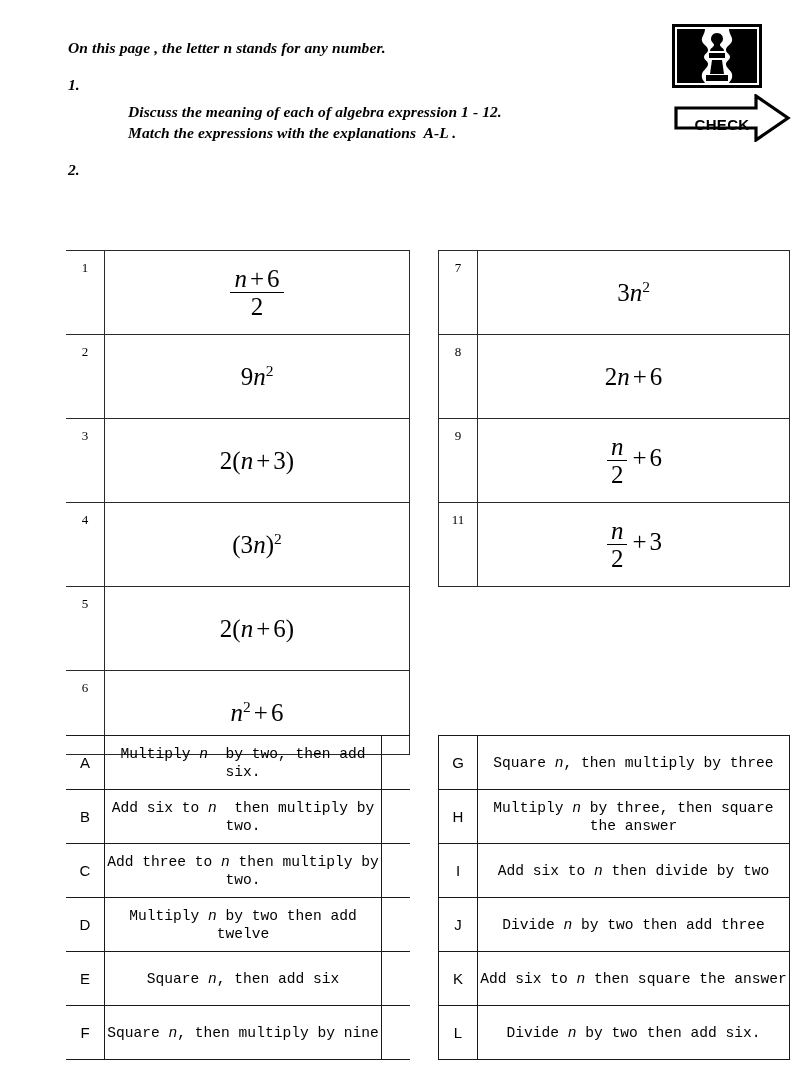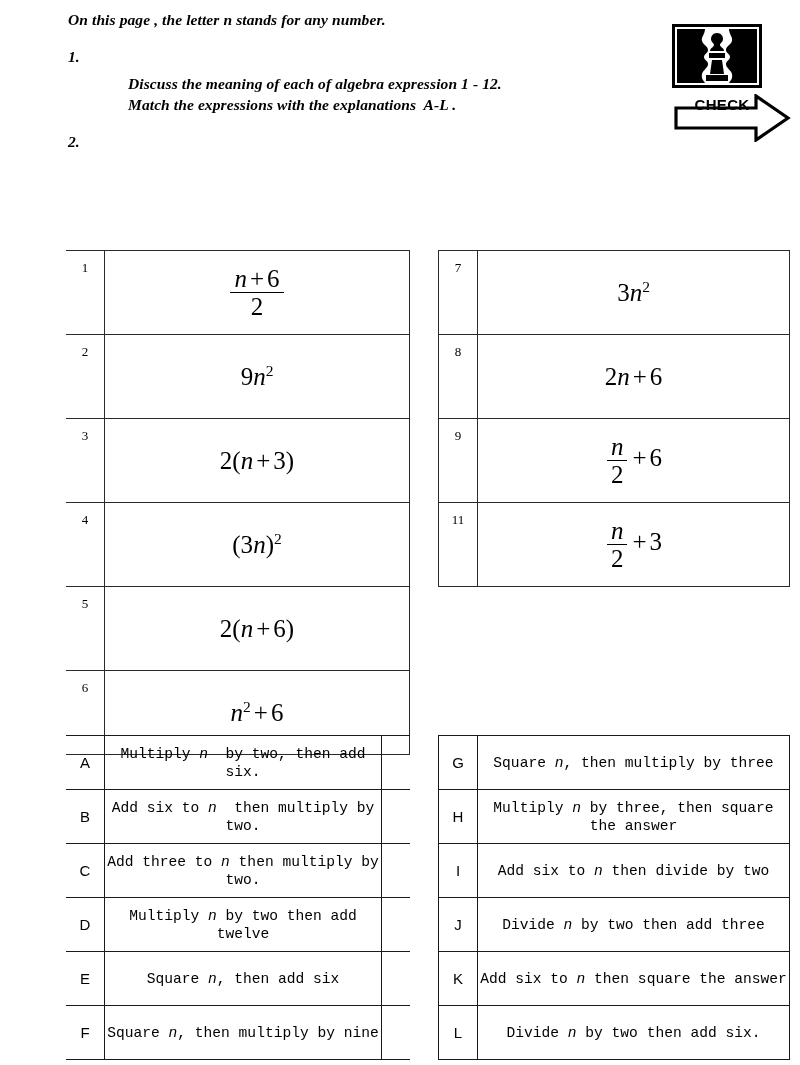--- a/index.html
+++ b/index.html
@@ -24,20 +24,21 @@
     width: 590px;
   }
   .intro-line {
     font-family: "Liberation Serif", serif;
     font-style: italic;
     font-weight: bold;
     font-size: 15.5px;
     line-height: 20px;
     letter-spacing: 0.1px;
     white-space: pre;
+    margin-top: 28px;
   }
   .task-block {
     display: flex;
     align-items: flex-start;
     margin-top: 16px;
   }
   .task-num {
     font-family: "Liberation Serif", serif;
     font-style: italic;
     font-weight: bold;
@@ -85,21 +86,21 @@
     position: absolute;
     left: 2px;
     top: 70px;
     width: 118px;
     height: 48px;
   }
   #check-badge svg { display: block; }
   #check-label {
     position: absolute;
     left: 12px;
-    top: 72px;
+    top: 92px;
     width: 76px;
     text-align: center;
     font-family: "Liberation Sans", sans-serif;
     font-weight: bold;
     font-size: 15px;
     letter-spacing: 0.3px;
     line-height: 18px;
   }
 
   

